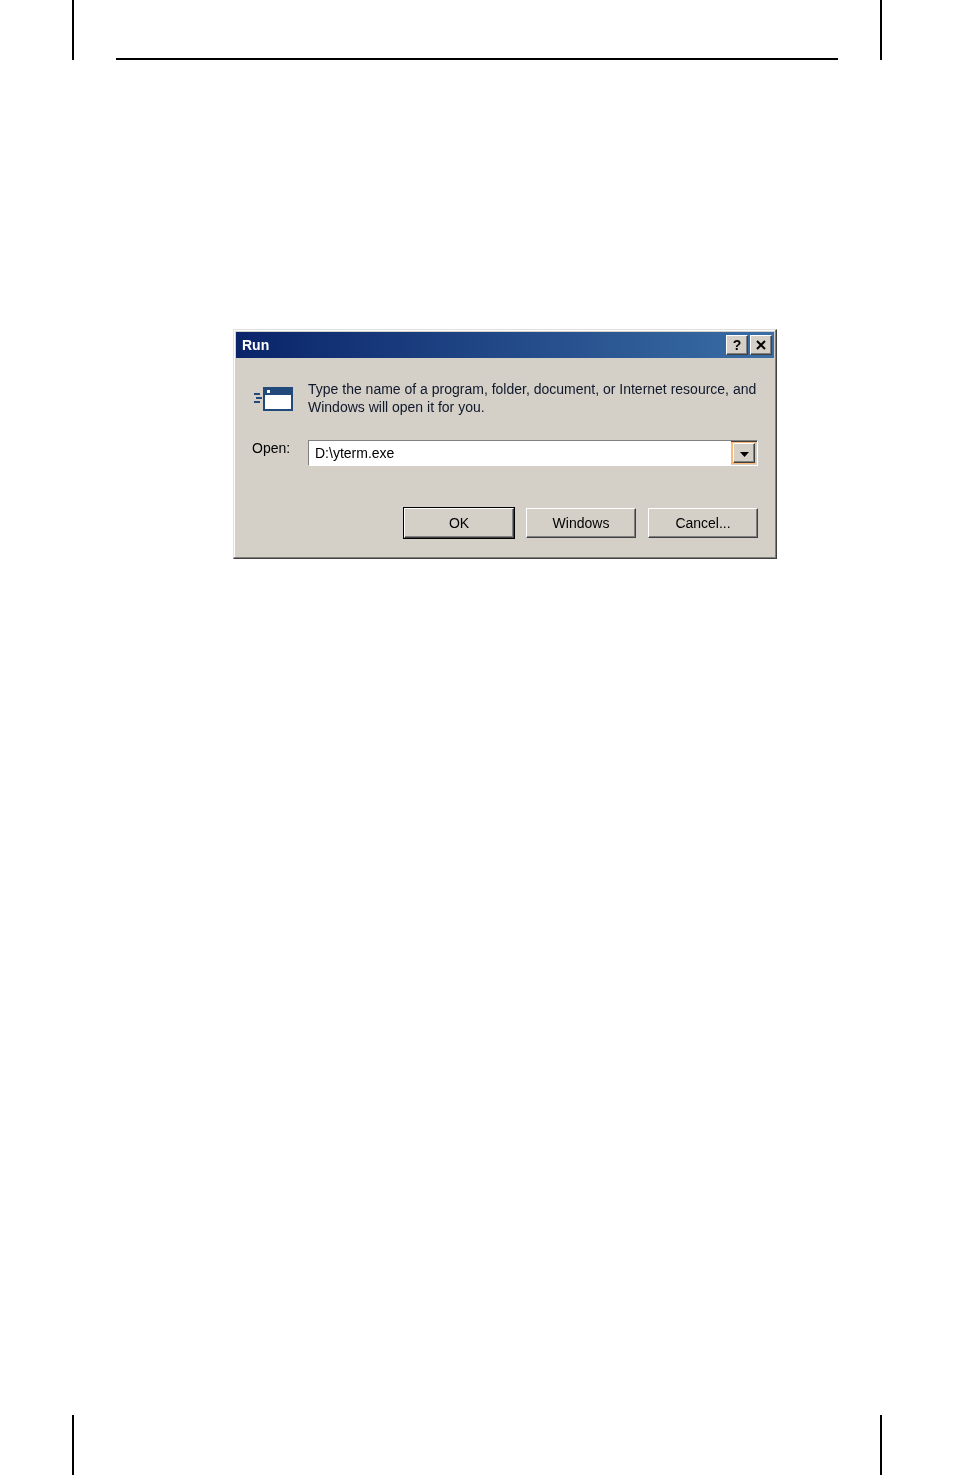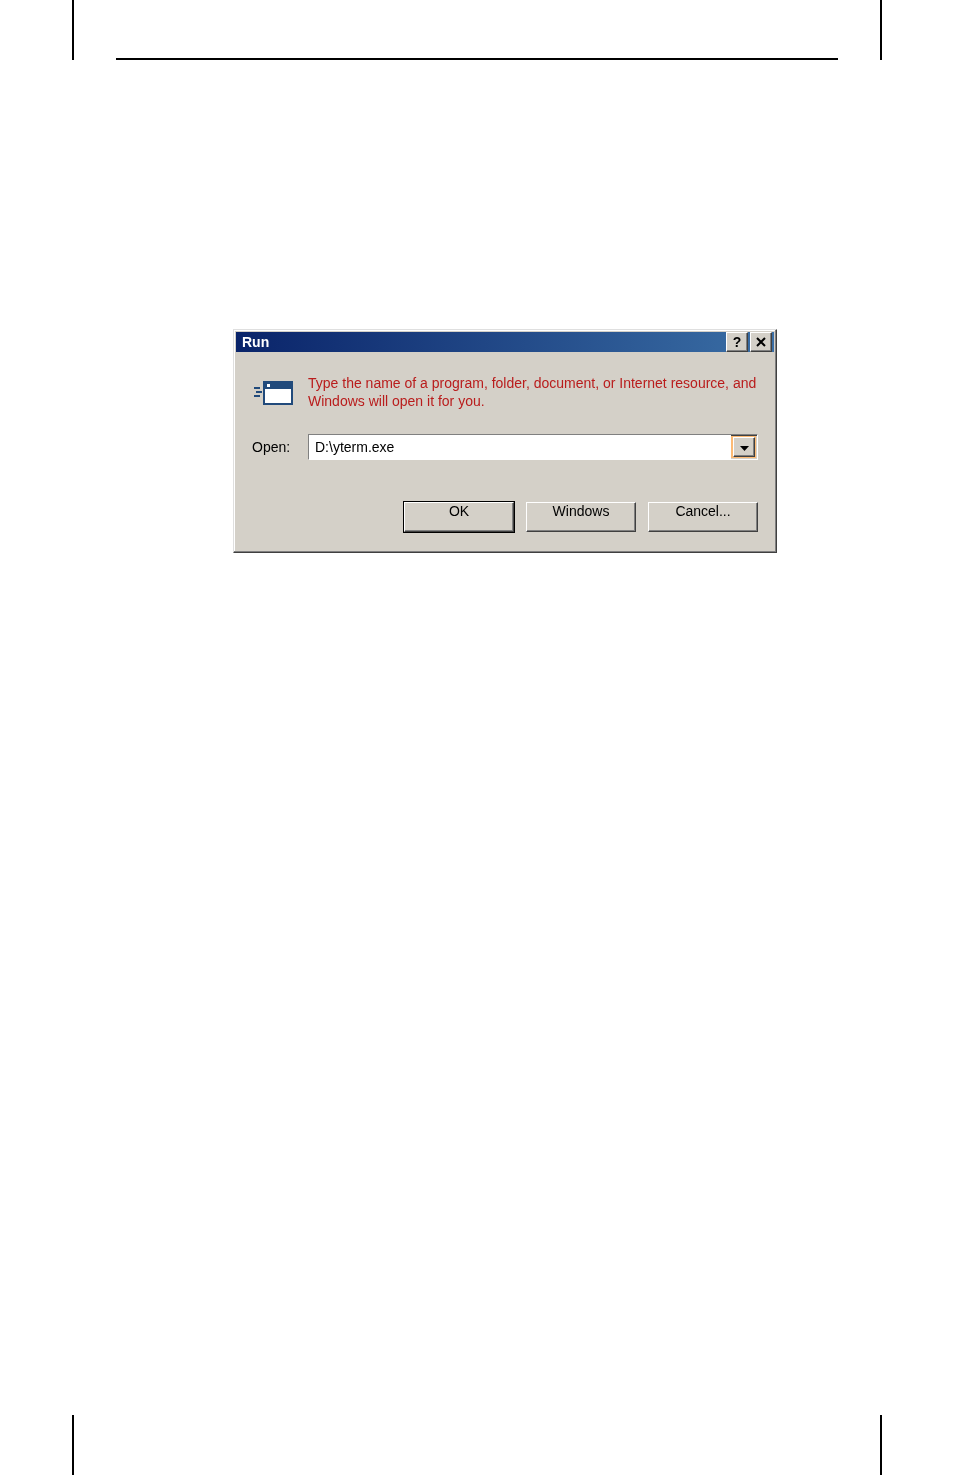--- a/index.html
+++ b/index.html
@@ -38,21 +38,21 @@
       background: #d4d0c8;
       border-top: 1px solid #dfdfdf;
       border-left: 1px solid #dfdfdf;
       border-right: 1px solid #404040;
       border-bottom: 1px solid #404040;
       box-shadow: inset -1px -1px 0 #808080, inset 1px 1px 0 #ffffff;
     }
     .titlebar {
       display: flex;
       align-items: center;
-      height: 20px;
+      height: 26px;
       background: linear-gradient(to right, #0a246a, #3a6ea5);
       padding: 0 2px;
       margin: 2px;
     }
     .titlebar-text {
       color: #ffffff;
       font-weight: bold;
       font-size: 14px;
       padding-left: 4px;
       flex: 1;
@@ -87,26 +87,25 @@
     .run-icon {
       width: 40px;
       height: 32px;
       position: relative;
       flex-shrink: 0;
       margin-top: 2px;
     }
     .run-icon svg { display: block; }
     .desc-text {
       font-size: 14px;
-      color: #b91c1c;
+      color: #0f172a;
       line-height: 1.3;
     }
     .open-row {
       display: flex;
-      align-items: center;
       gap: 16px;
       margin-bottom: 42px;
     }
     .open-label {
       font-size: 14px;
       color: #000000;
       width: 40px;
     }
     .combo {
       display: flex;
@@ -153,20 +152,21 @@
       background: #d4d0c8;
       border-top: 1px solid #ffffff;
       border-left: 1px solid #ffffff;
       border-right: 1px solid #404040;
       border-bottom: 1px solid #404040;
       box-shadow: inset -1px -1px 0 #808080;
       font-family: Tahoma, Arial, sans-serif;
       font-size: 14px;
       cursor: pointer;
       display: flex;
+      align-items: center;
       justify-content: center;
     }
     .btn.default {
       outline: 1px solid #000000;
     }
   </style>
 </head>
 <body>
 
 <div class="crop-mark crop-tl-v"></div>

